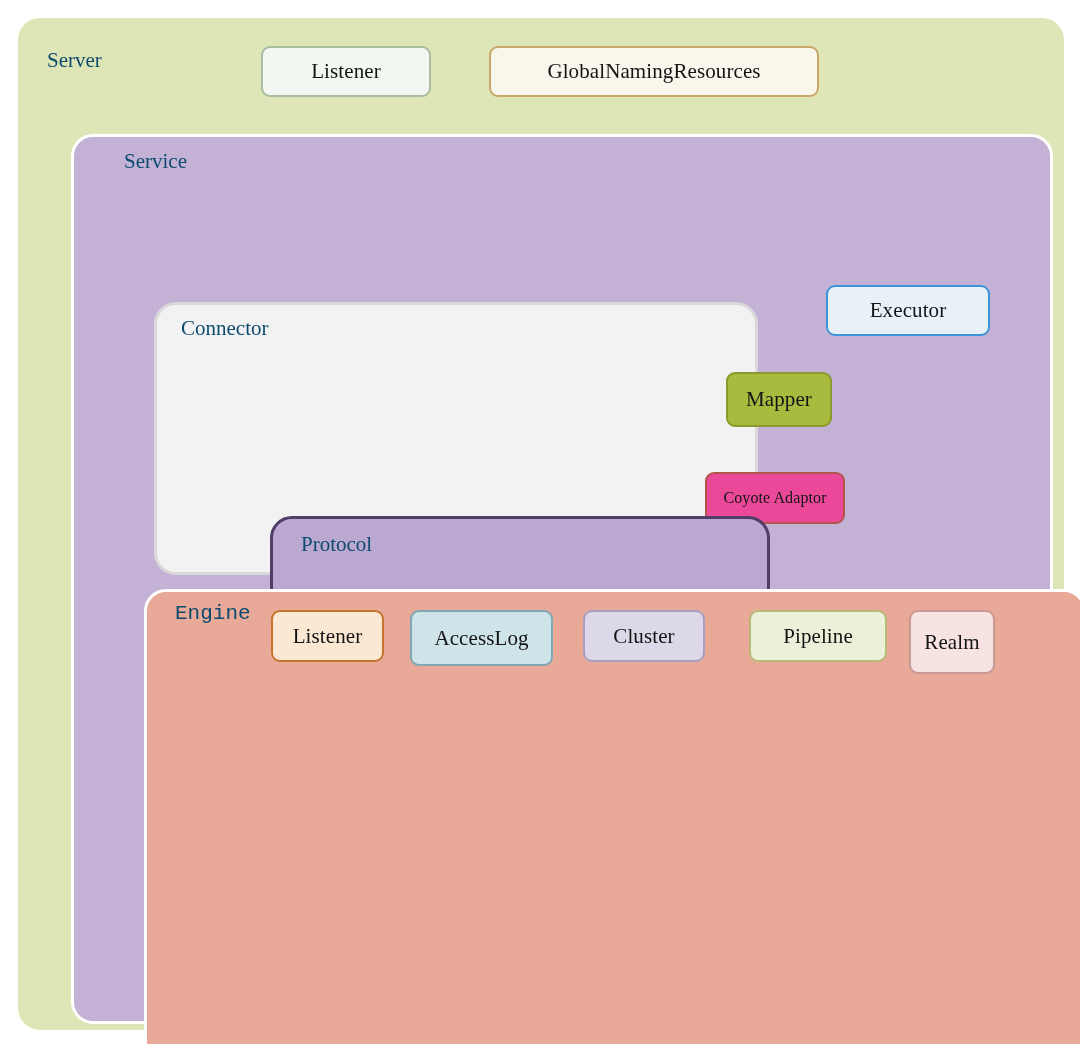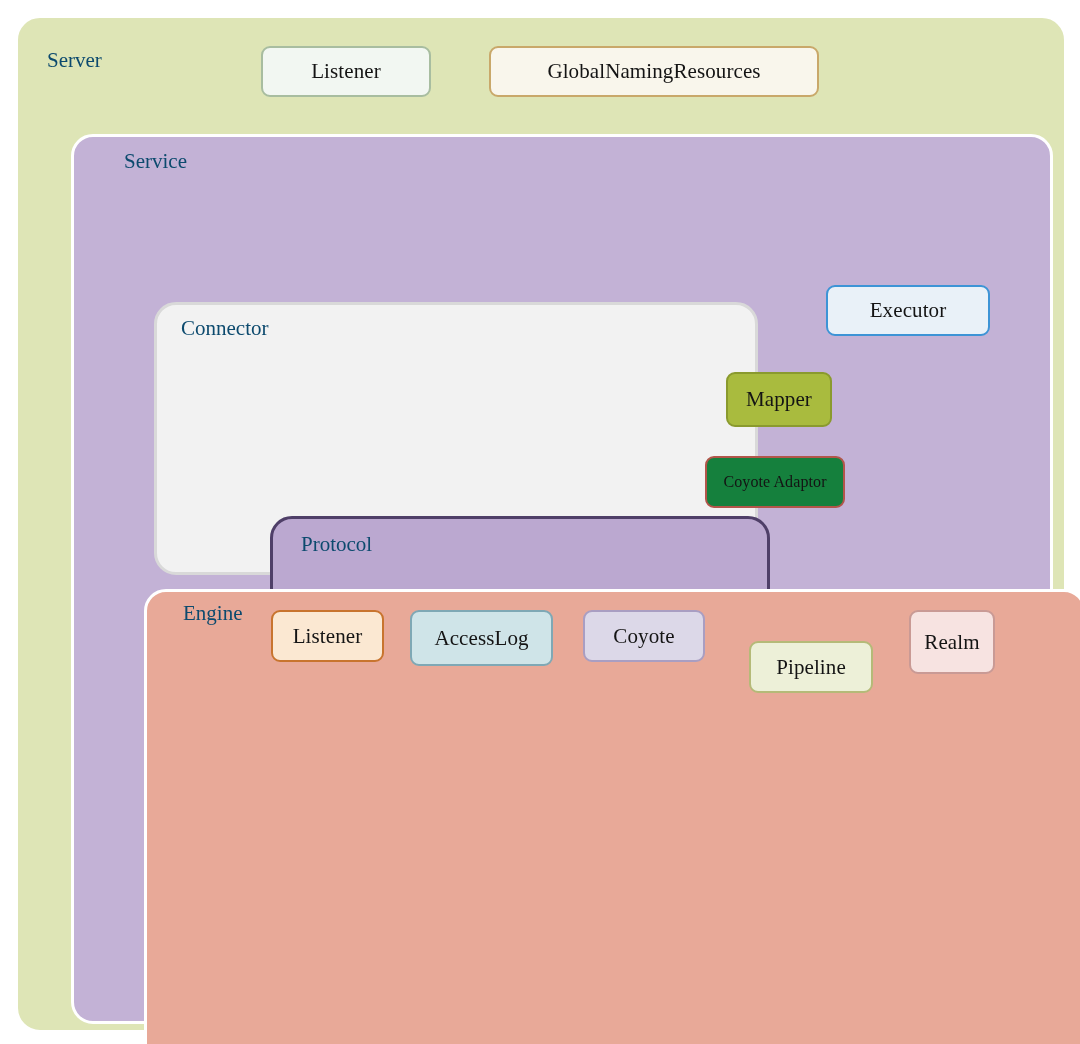--- a/index.html
+++ b/index.html
@@ -54,21 +54,21 @@
   #protocol {left:113px; top:211px; width:500px;  height:202px;  background:#bba8d0; border-color:#4f3f68;}
   #endpoint {left:132px; top:265px; width:305px;  height:114px;  background:#afd6e4; border-color:#7fb6cc;}
   #engine   {left:70px;  top:452px; width:942px;  height:526px;  background:#e8a998;}
 
   
   #server   > .region-label{left:26px; top:28px;}
   #service  > .region-label{left:20px; top:13px;margin-left:30px;}
   #connector> .region-label{left:24px; top:12px;}
   #protocol > .region-label{left:28px; top:14px;}
   #endpoint > .region-label{left:16px; top:10px;}
-  #engine   > .region-label{left:36px; top:10px;}
+  #engine   > .region-label{left:28px; top:10px;font-family:Liberation Mono, monospace;}
 </style>
 </head>
 <body>
 
 <div class="canvas">
 
   <div class="region" id="server">
     <span class="region-label">Server</span>
 
     <div class="node" style="left: 240px; top: 25px; width: 170px; height: 51px; background: rgb(242, 247, 242); border-color: rgb(168, 189, 160);">Listener</div>
@@ -78,21 +78,21 @@
     <div class="region" id="service">
       <span class="region-label">Service</span>
 
       <div class="node" style="left: 752px; top: 148px; width: 164px; height: 51px; background: rgb(233, 241, 248); border-color: rgb(61, 148, 214);">Executor</div>
 
       <div class="region" id="connector">
         <span class="region-label">Connector</span>
 
         <div class="node" style="left: 569px; top: 67px; width: 106px; height: 55px; background: rgb(169, 187, 62); border-color: rgb(138, 154, 46);">Mapper</div>
 
-        <div class="node sm" style="left: 548px; top: 151px; width: 140px; height: 52px; background: #15803d; border-color: rgb(178, 85, 74);">Coyote Adaptor</div>
+        <div class="node sm" style="left: 548px; top: 167px; width: 140px; height: 52px; background: #ec4899; border-color: rgb(178, 85, 74);">Coyote Adaptor</div>
 
         <div class="region" id="protocol">
           <span class="region-label">Protocol</span>
 
           <div class="node" style="left: 353px; top: 91px; width: 130px; height: 50px; background: rgb(245, 180, 94); border-color: rgb(240, 169, 72);">Processor</div>
 
           <div class="region" id="endpoint">
             <span class="region-label">Endpoint</span>
 
             <div class="node" style="left: 25px; top: 41px; width: 128px; height: 50px; background: rgb(250, 227, 195); border-color: rgb(217, 149, 47);">Acceptor</div>
@@ -100,20 +100,20 @@
             <div class="node" style="left: 158px; top: 41px; width: 133px; height: 50px; background: rgb(232, 239, 243); border-color: rgb(159, 176, 184);">Executor</div>
           </div>
         </div>
       </div>
 
       <div class="region" id="engine">
         <span class="region-label">Engine</span>
 
         <div class="node" style="left: 124px; top: 18px; width: 113px; height: 52px; background: rgb(251, 232, 210); border-color: rgb(200, 116, 46);">Listener</div>
         <div class="node" style="left: 263px; top: 18px; width: 143px; height: 56px; background: rgb(207, 228, 232); border-color: rgb(127, 168, 181);">AccessLog</div>
-        <div class="node" style="left: 436px; top: 18px; width: 122px; height: 52px; background: rgb(220, 216, 232); border-color: rgb(169, 158, 194);">Coyote</div>
-        <div class="node" style="left: 602px; top: 18px; width: 124px; height: 52px; background: rgb(237, 240, 216); border-color: rgb(181, 186, 120); margin-top: 31px;">Pipeline</div>
+        <div class="node" style="left: 436px; top: 18px; width: 122px; height: 52px; background: rgb(220, 216, 232); border-color: rgb(169, 158, 194);">Cluster</div>
+        <div class="node" style="left: 602px; top: 18px; width: 138px; height: 52px; background: rgb(237, 240, 216); border-color: rgb(181, 186, 120);">Pipeline</div>
         <div class="node" style="left: 762px; top: 18px; width: 86px; height: 64px; background: rgb(247, 227, 225); border-color: rgb(201, 154, 149);">Realm</div>
 
       </div>
     </div>
   </div>
 </div>
 
 </body></html>

